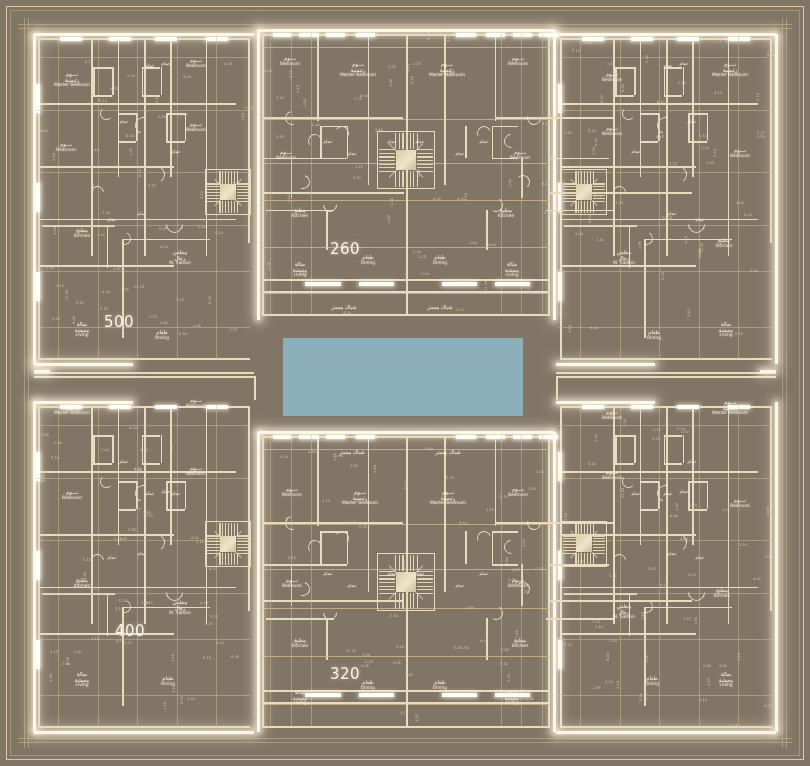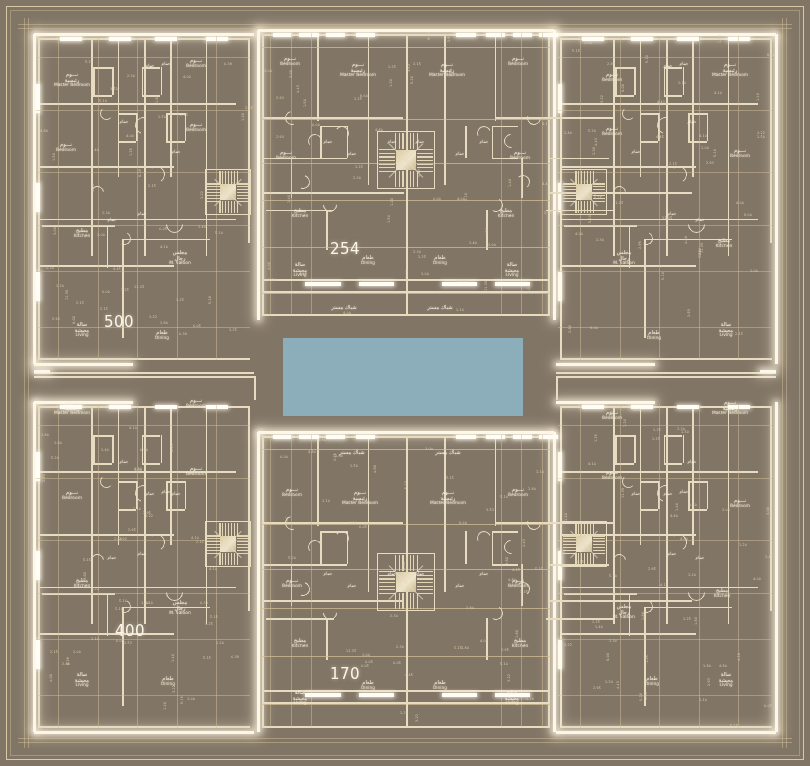--- a/index.html
+++ b/index.html
@@ -1044,23 +1044,23 @@
       </div>
       <div class="lbl sm" style="left: 680px; top: 460px; width: 24px;">
         <span class="ar">حمام</span>
       </div>
       <div class="lbl sm" style="left: 624px; top: 492px; width: 24px;">
         <span class="ar">حمام</span>
       </div>
     </div>
   <div id="unitnos">
       <div class="unitno" style="left: 104px; top: 313px;">500</div>
-      <div class="unitno" style="left: 330px; top: 240px;">254</div>
+      <div class="unitno" style="left: 330px; top: 240px;">260</div>
       <div class="unitno" style="left: 115px; top: 622px;">400</div>
-      <div class="unitno" style="left: 330px; top: 665px;">170</div>
+      <div class="unitno" style="left: 330px; top: 665px;">320</div>
     </div>
   <div id="dims">
       <div class="dimtxt" style="left: 102px; top: 211px;">2.30</div>
       <div class="dimtxt" style="left: 149px; top: 315px;">3.22</div>
       <div class="dimtxt" style="left: 245px; top: 106px;">2.95</div>
       <div class="dimtxt v" style="left: 52px; top: 161px;">1.50</div>
       <div class="dimtxt" style="left: 179px; top: 332px;">6.39</div>
       <div class="dimtxt v" style="left: 53px; top: 235px;">3.00</div>
       <div class="dimtxt" style="left: 224px; top: 62px;">6.39</div>
       <div class="dimtxt" style="left: 46px; top: 266px;">5.20</div>

